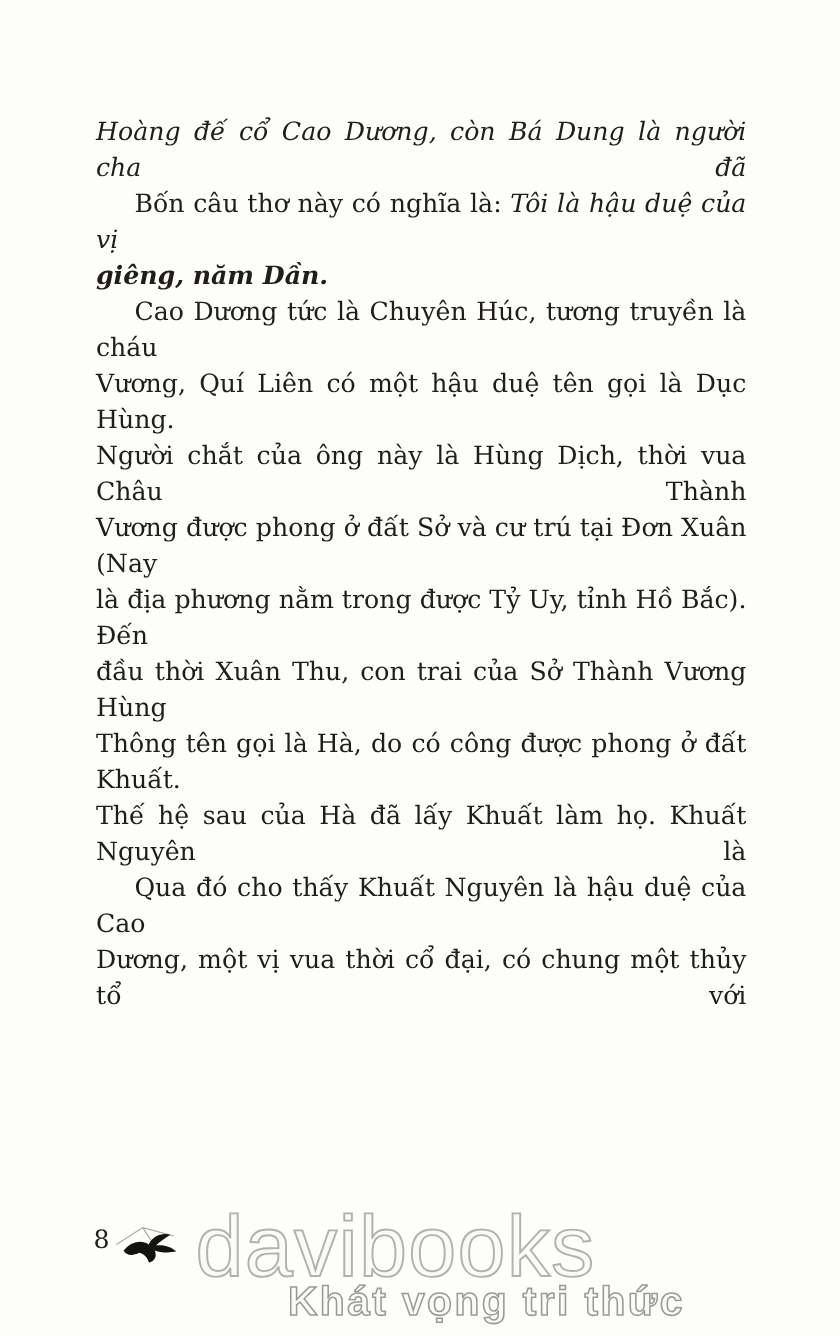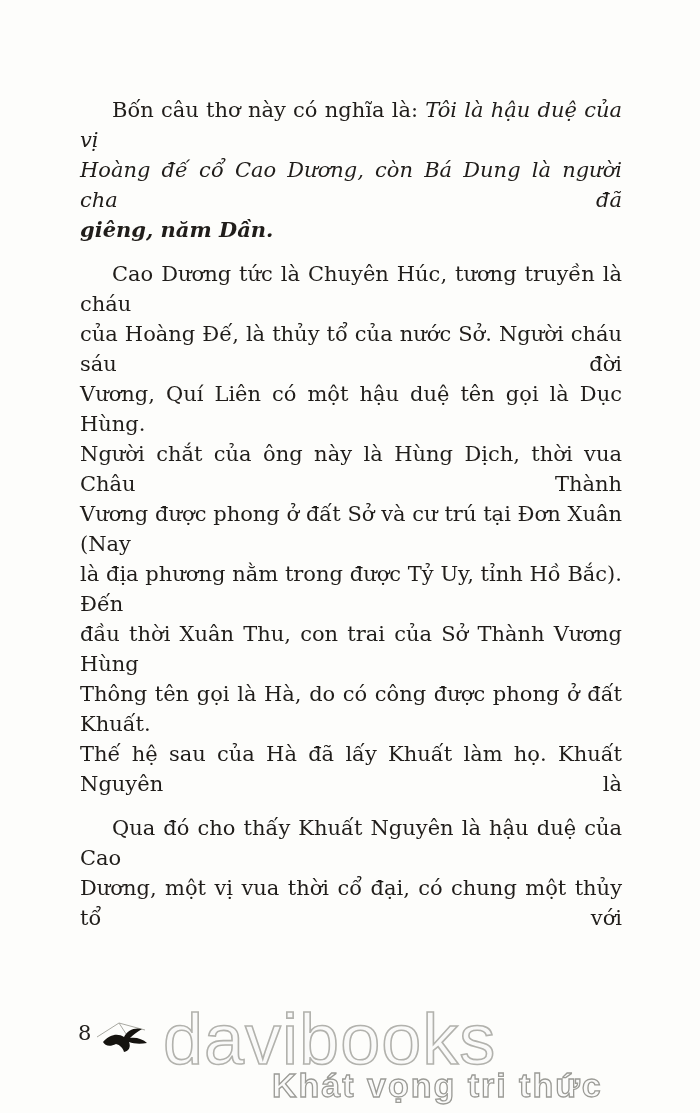--- a/index.html
+++ b/index.html
@@ -15,21 +15,21 @@
   
   .text-block {
     position: absolute;
     left: 80px; top: 95px;
     width: 542px;
     color: #201d1a;
     font-size: 21px;
     line-height: 30px;
     z-index: 3;
   }
-  .para + .para { margin-top: 14px; }
+  .para + .para { }
   .line {
     text-align: justify;
     text-align-last: justify;
   }
   .line.first { text-indent: 32px; }
   .line.lastfree { text-align-last: left; font-weight: bold; }
   .it { font-style: italic; }
 
   
   .footer {
@@ -53,21 +53,21 @@
     font-family: "Liberation Sans", sans-serif;
     font-weight: normal;
     font-size: 72px;
     letter-spacing: 1px;
     color: rgba(250,250,248,0.9);
     -webkit-text-stroke: 1.6px #b2b2ad;
     white-space: nowrap;
   }
   .wm-tagline {
     position: absolute;
-    left: 272px; top: 1066px;
+    left: 240px; top: 1066px;
     font-family: "Liberation Sans", sans-serif;
     font-weight: bold;
     font-size: 34px;
     letter-spacing: 2px;
     color: rgba(250,250,248,0.9);
     -webkit-text-stroke: 1.3px #9b9b96;
     white-space: nowrap;
   }
 </style>
 </head>
@@ -75,27 +75,26 @@
 
 <div class="page">
 
   <div class="wm">
     <div class="wm-brand">davibooks</div>
     <div class="wm-tagline">Khát vọng tri thức</div>
   </div>
 
   <div class="text-block">
       <div class="para">
+        <div class="line"><span class="it">Hoàng đế cổ Cao Dương, còn Bá Dung là người cha đã</span></div>
         <div class="line first"><span>Bốn câu thơ này có nghĩa là: </span><span class="it">Tôi là hậu duệ của vị</span></div>
-        <div class="line"><span class="it">Hoàng đế cổ Cao Dương, còn Bá Dung là người cha đã</span></div>
         <div class="line lastfree"><span class="it">giêng, năm Dần.</span></div>
       </div>
       <div class="para">
         <div class="line first"><span>Cao Dương tức là Chuyên Húc, tương truyền là cháu</span></div>
-        <div class="line"><span>của Hoàng Đế, là thủy tổ của nước Sở. Người cháu sáu đời</span></div>
         <div class="line"><span>Vương, Quí Liên có một hậu duệ tên gọi là Dục Hùng.</span></div>
         <div class="line"><span>Người chắt của ông này là Hùng Dịch, thời vua Châu Thành</span></div>
         <div class="line"><span>Vương được phong ở đất Sở và cư trú tại Đơn Xuân (Nay</span></div>
         <div class="line"><span>là địa phương nằm trong được Tỷ Uy, tỉnh Hồ Bắc). Đến</span></div>
         <div class="line"><span>đầu thời Xuân Thu, con trai của Sở Thành Vương Hùng</span></div>
         <div class="line"><span>Thông tên gọi là Hà, do có công được phong ở đất Khuất.</span></div>
         <div class="line"><span>Thế hệ sau của Hà đã lấy Khuất làm họ. Khuất Nguyên là</span></div>
       </div>
       <div class="para">
         <div class="line first"><span>Qua đó cho thấy Khuất Nguyên là hậu duệ của Cao</span></div>

